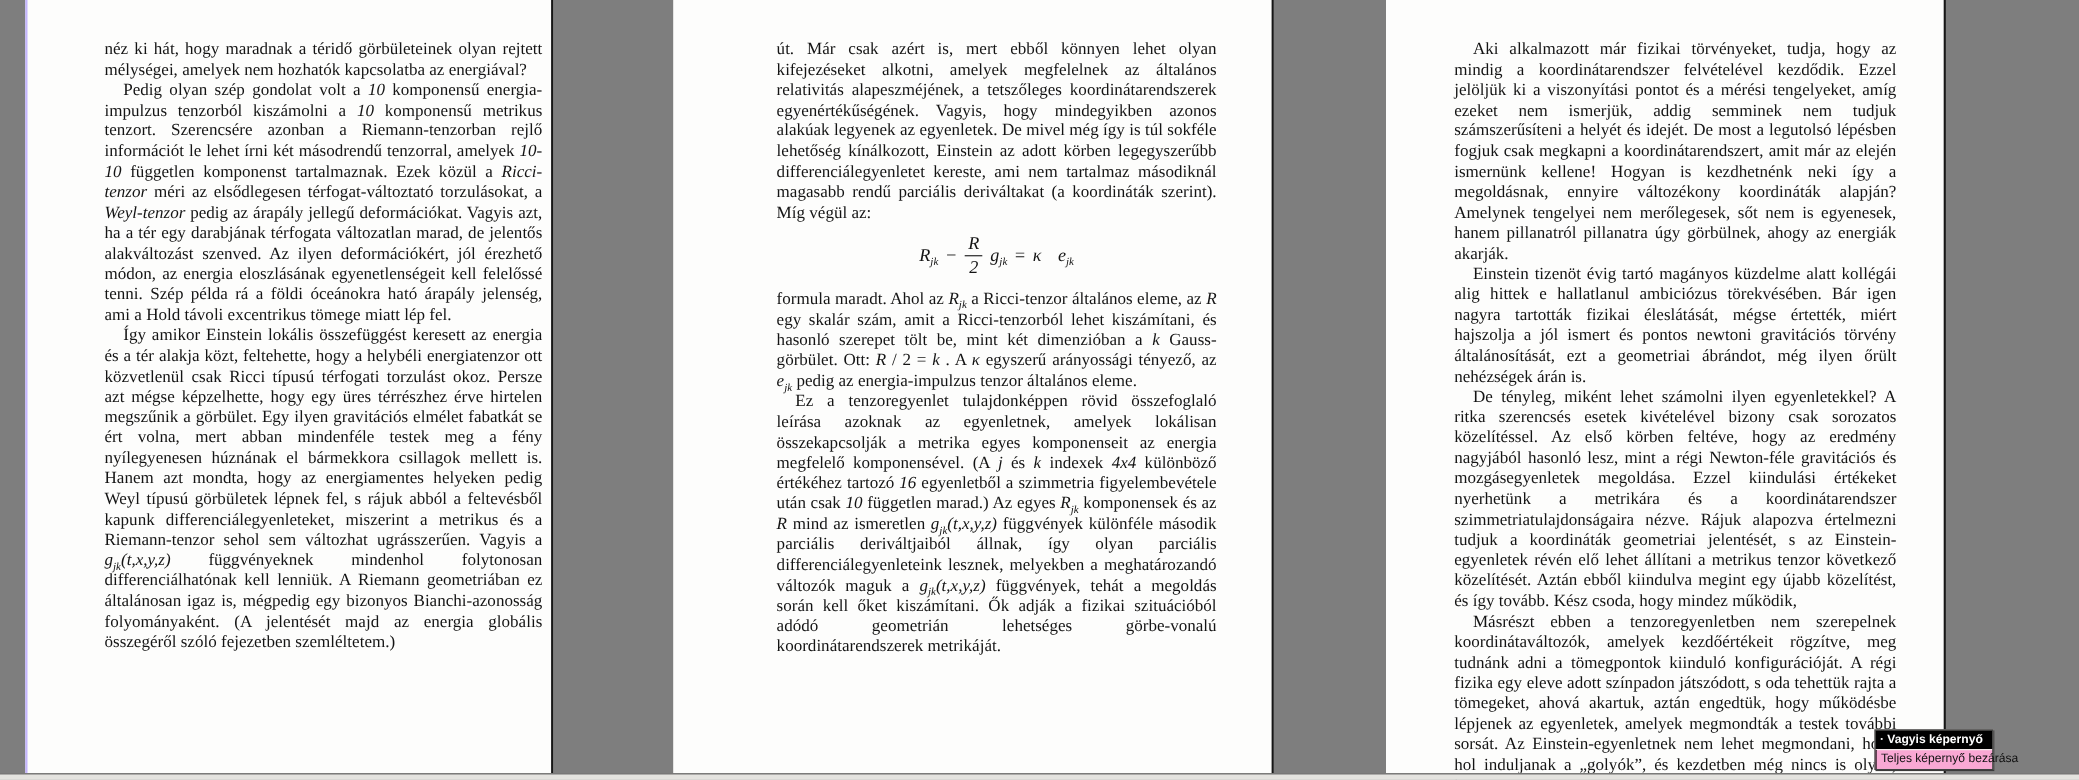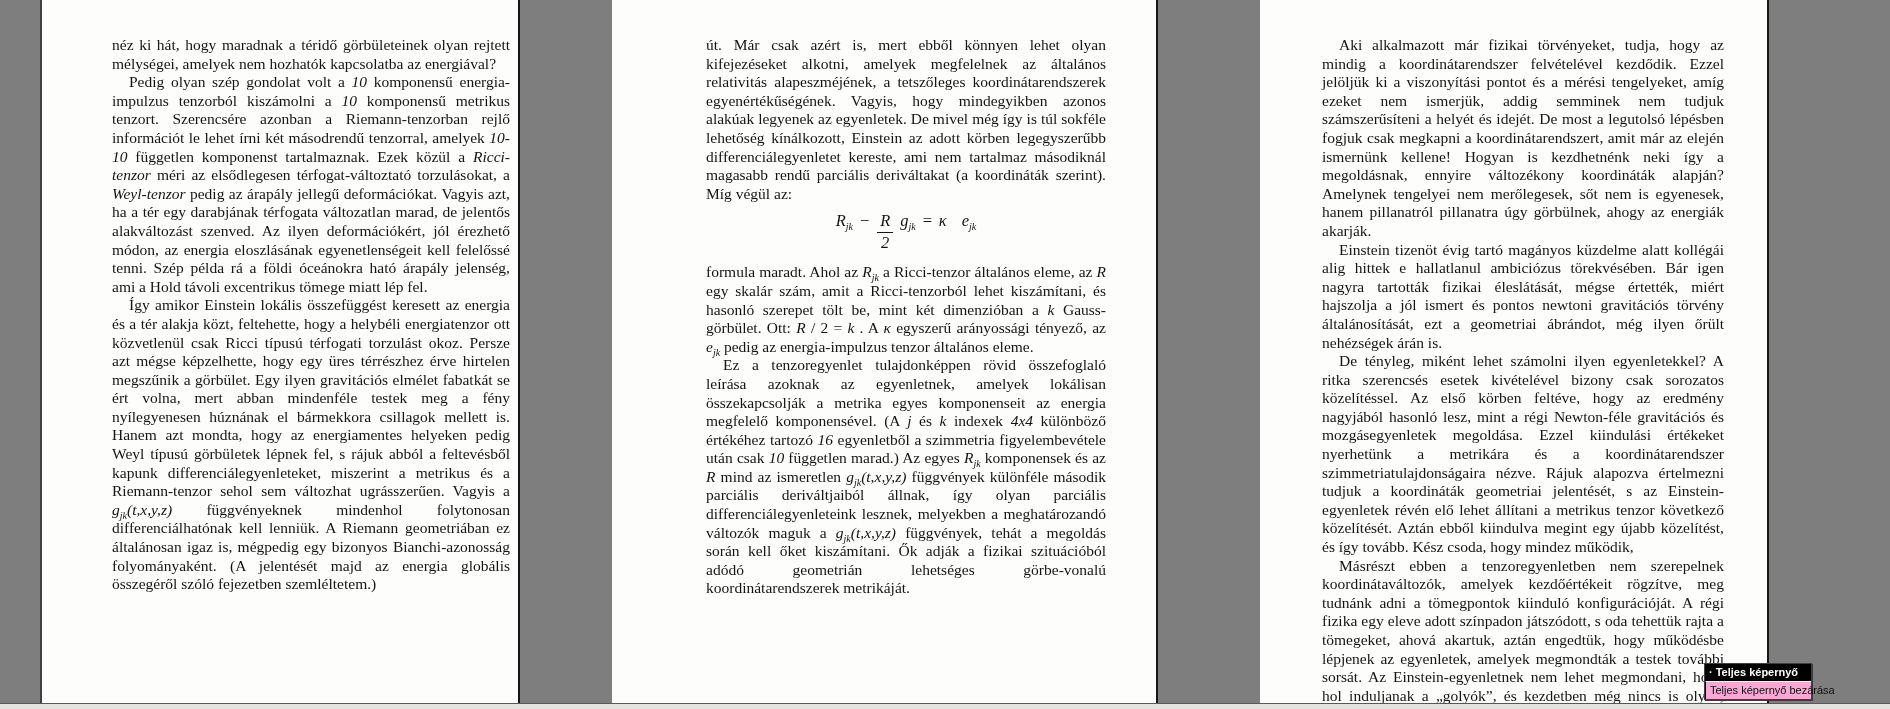--- a/index.html
+++ b/index.html
@@ -1,36 +1,36 @@
 <!DOCTYPE html>
 <html><head>
 <meta charset="utf-8">
 <style>
   html,body{margin:0;padding:0;}
   body{width:1890px;height:709px;overflow:hidden;background:#7e7e7e;
        font-family:"Liberation Serif", serif;}
   .stage{position:relative;width:1890px;height:709px;background:#7e7e7e;overflow:hidden;}
 
   .page{position:absolute;top:0;height:703px;background:#fdfdfc;box-sizing:border-box;}
-  .page-1{left:40px;width:480px;border-left:2px solid #404040;border-right:2px solid #161616;}
+  .page-1{left:23px;width:480px;border-left:2px solid #c4b5fd;border-right:2px solid #161616;}
   .page-2{left:612px;width:546px;border-right:2px solid #161616;}
   .page-3{left:1260px;width:509px;border-right:2px solid #161616;}
 
   .text-col{position:absolute;top:36px;color:#141414;
             font-size:15.5px;line-height:18.6px;text-align:justify;}
   .page-1 .text-col{left:70px;width:398px;}
   .page-2 .text-col{left:94px;width:400px;}
   .page-3 .text-col{left:62px;width:402px;}
 
   .text-col p{margin:0;padding:0;text-align:justify;}
   .text-col p.indent{text-indent:17px;}
   .text-col i{font-style:italic;}
   .text-col sub{font-size:10px;line-height:0;font-style:italic;}
 
-  .formula-row{display:flex;justify-content:center;align-items:flex-start;
+  .formula-row{display:flex;justify-content:center;align-items:center;
                margin:10px 0 12px;font-style:italic;font-size:16.5px;line-height:1;}
   .formula-row .tok{margin:0 3px;}
   .frac{display:inline-flex;flex-direction:column;align-items:center;line-height:1;}
   .frac .num{padding:0 4px 2px;}
   .frac .den{border-top:1px solid #141414;padding:2px 4px 0;}
   .fsub{font-size:10.5px;vertical-align:-4px;}
 
   .bottom-strip{position:absolute;left:0;right:0;bottom:0;height:6px;
                 background:#e4e3df;border-top:1px solid #585858;box-sizing:border-box;}
 
@@ -80,17 +80,17 @@
         <p class="indent">Aki alkalmazott már fizikai törvényeket, tudja, hogy az mindig a koordinátarendszer felvételével kezdődik. Ezzel jelöljük ki a viszonyítási pontot és a mérési tengelyeket, amíg ezeket nem ismerjük, addig semminek nem tudjuk számszerűsíteni a helyét és idejét. De most a legutolsó lépésben fogjuk csak megkapni a koordinátarendszert, amit már az elején ismernünk kellene! Hogyan is kezdhetnénk neki így a megoldásnak, ennyire változékony koordináták alapján? Amelynek tengelyei nem merőlegesek, sőt nem is egyenesek, hanem pillanatról pillanatra úgy görbülnek, ahogy az energiák akarják.</p>
         <p class="indent">Einstein tizenöt évig tartó magányos küzdelme alatt kollégái alig hittek e hallatlanul ambiciózus törekvésében. Bár igen nagyra tartották fizikai éleslátását, mégse értették, miért hajszolja a jól ismert és pontos newtoni gravitációs törvény általánosítását, ezt a geometriai ábrándot, még ilyen őrült nehézségek árán is.</p>
         <p class="indent">De tényleg, miként lehet számolni ilyen egyenletekkel? A ritka szerencsés esetek kivételével bizony csak sorozatos közelítéssel. Az első körben feltéve, hogy az eredmény nagyjából hasonló lesz, mint a régi Newton-féle gravitációs és mozgásegyenletek megoldása. Ezzel kiindulási értékeket nyerhetünk a metrikára és a koordinátarendszer szimmetriatulajdonságaira nézve. Rájuk alapozva értelmezni tudjuk a koordináták geometriai jelentését, s az Einstein-egyenletek révén elő lehet állítani a metrikus tenzor következő közelítését. Aztán ebből kiindulva megint egy újabb közelítést, és így tovább. Kész csoda, hogy mindez működik,</p>
         <p class="indent">Másrészt ebben a tenzoregyenletben nem szerepelnek koordinátaváltozók, amelyek kezdőértékeit rögzítve, meg tudnánk adni a tömegpontok kiinduló konfigurációját. A régi fizika egy eleve adott színpadon játszódott, s oda tehettük rajta a tömegeket, ahová akartuk, aztán engedtük, hogy működésbe lépjenek az egyenletek, amelyek megmondták a testek további sorsát. Az Einstein-egyenletnek nem lehet megmondani, hogy hol induljanak a „golyók”, és kezdetben még nincs is olyan, hogy</p>
       </div>
   </div>
 
   <div class="bottom-strip"></div>
 
   <div class="menu">
-    <div class="menu-item selected">· Teljes képernyő</div>
+    <div class="menu-item selected">· Vagyis képernyő</div>
     <div class="menu-item normal">Teljes képernyő bezárása</div>
   </div>
 
 </div>
 
 </body></html>

